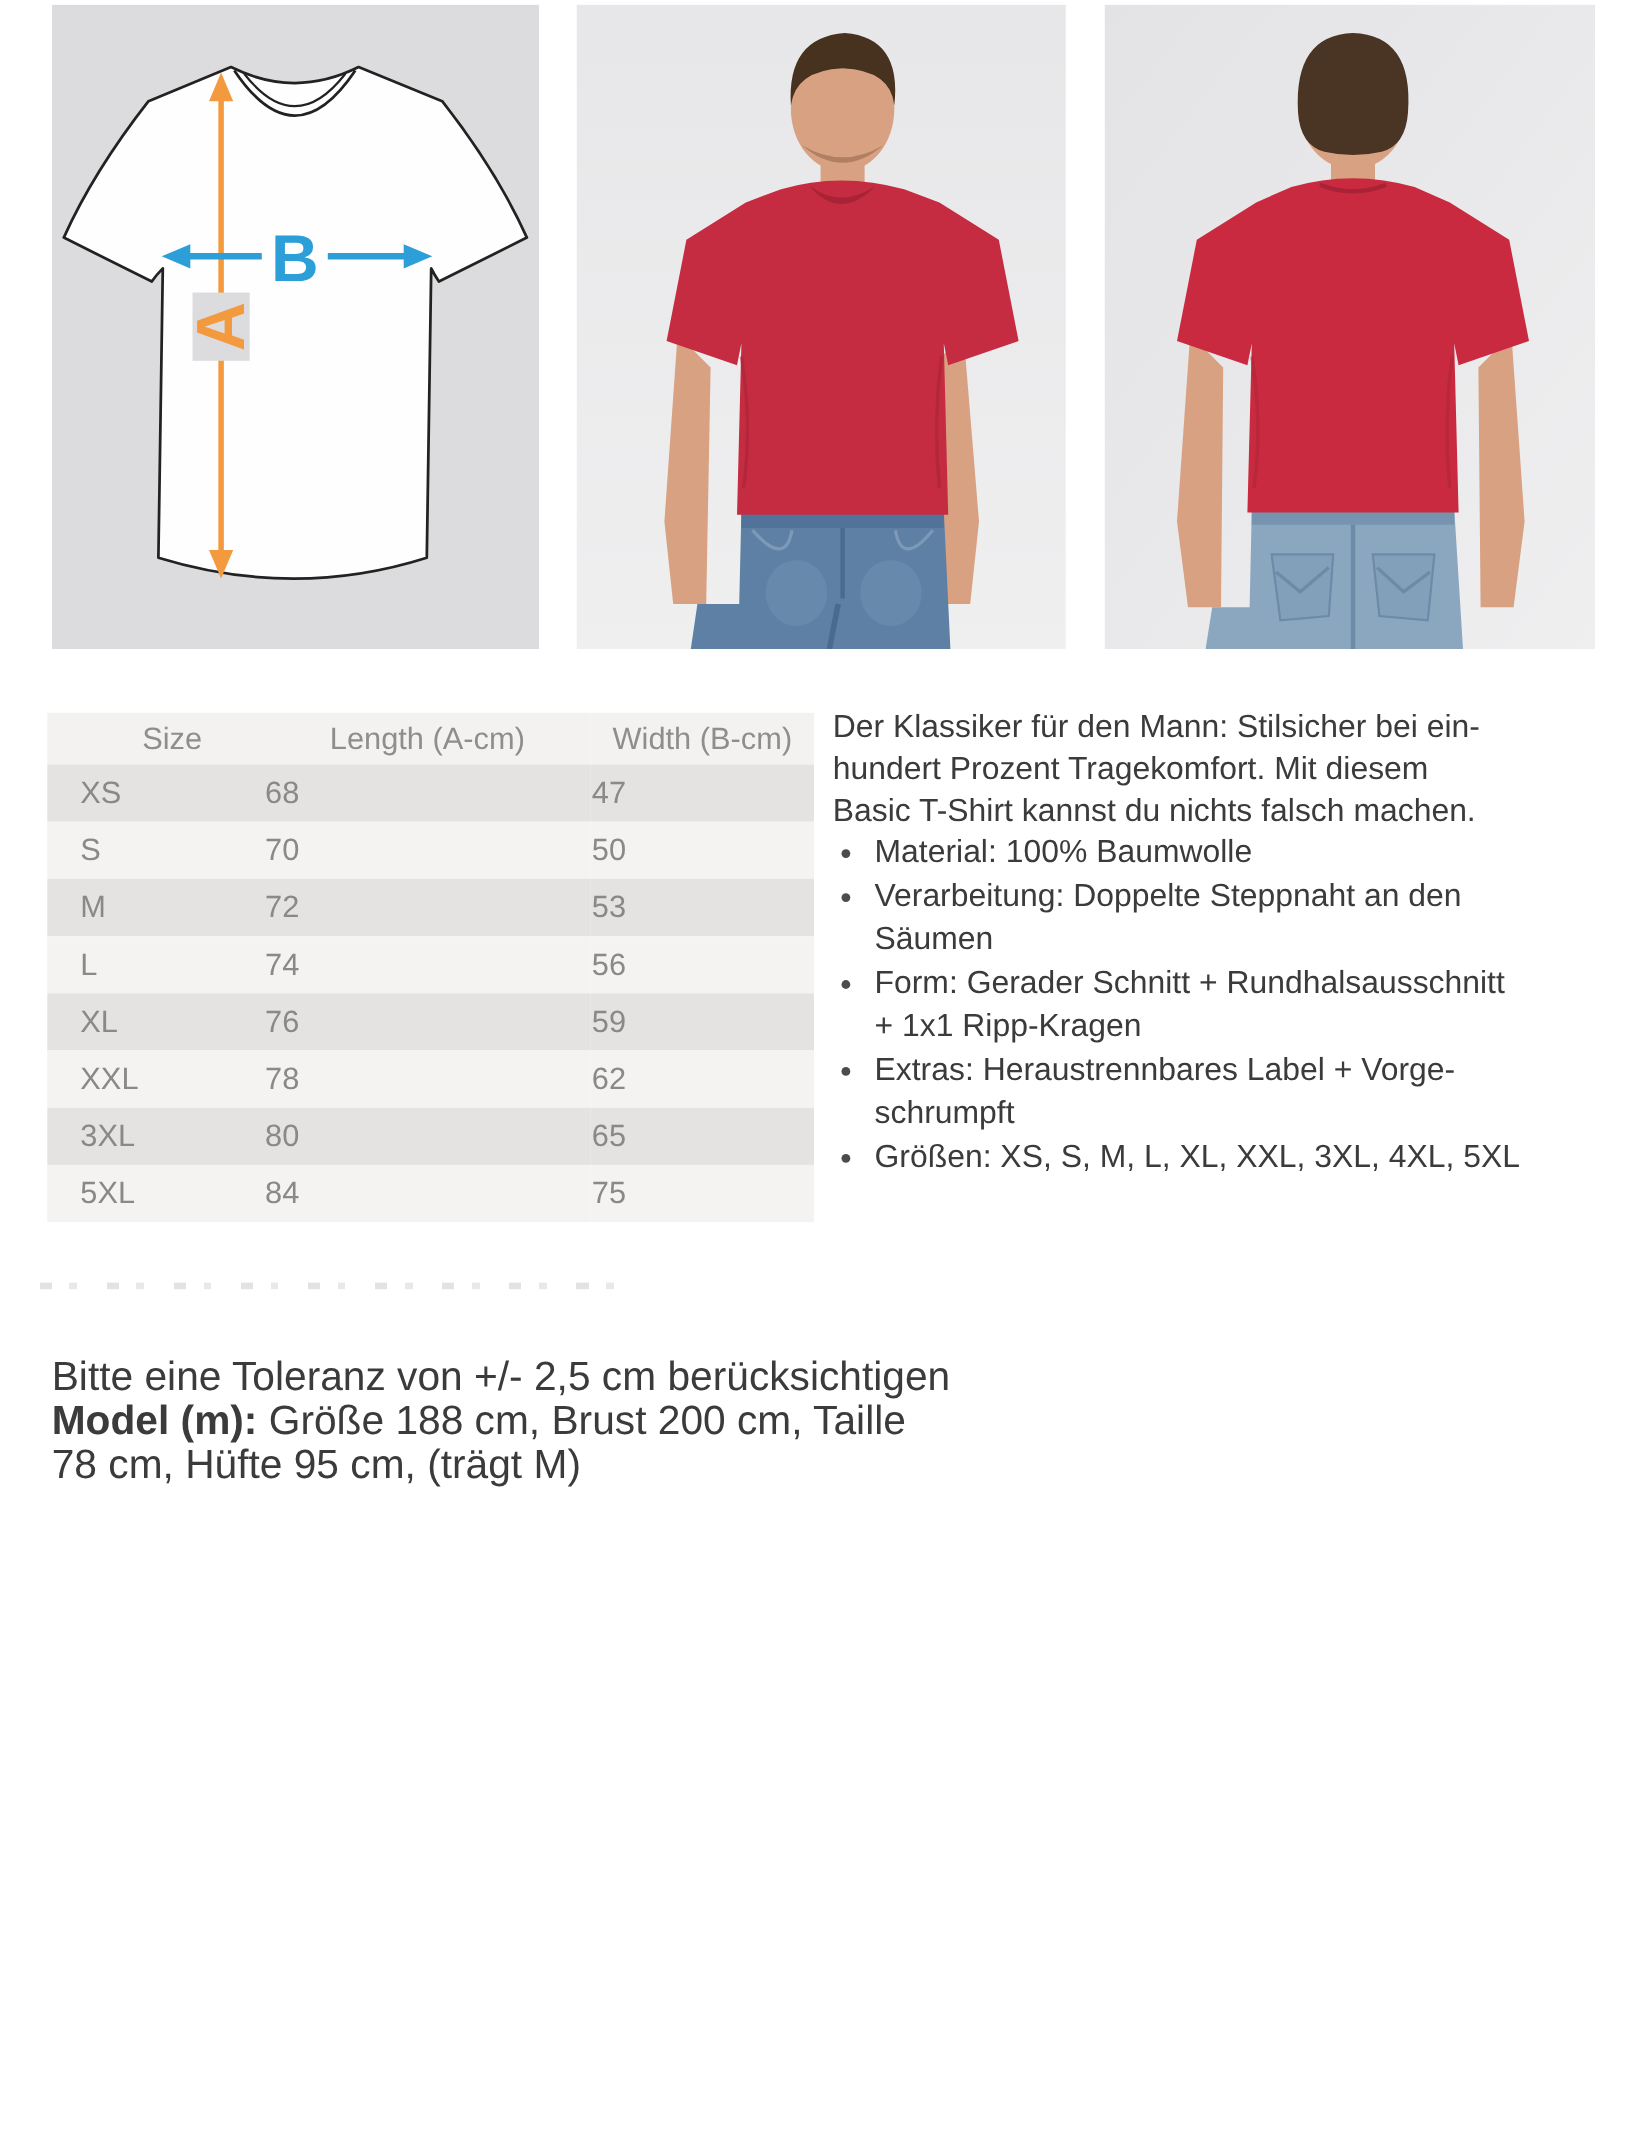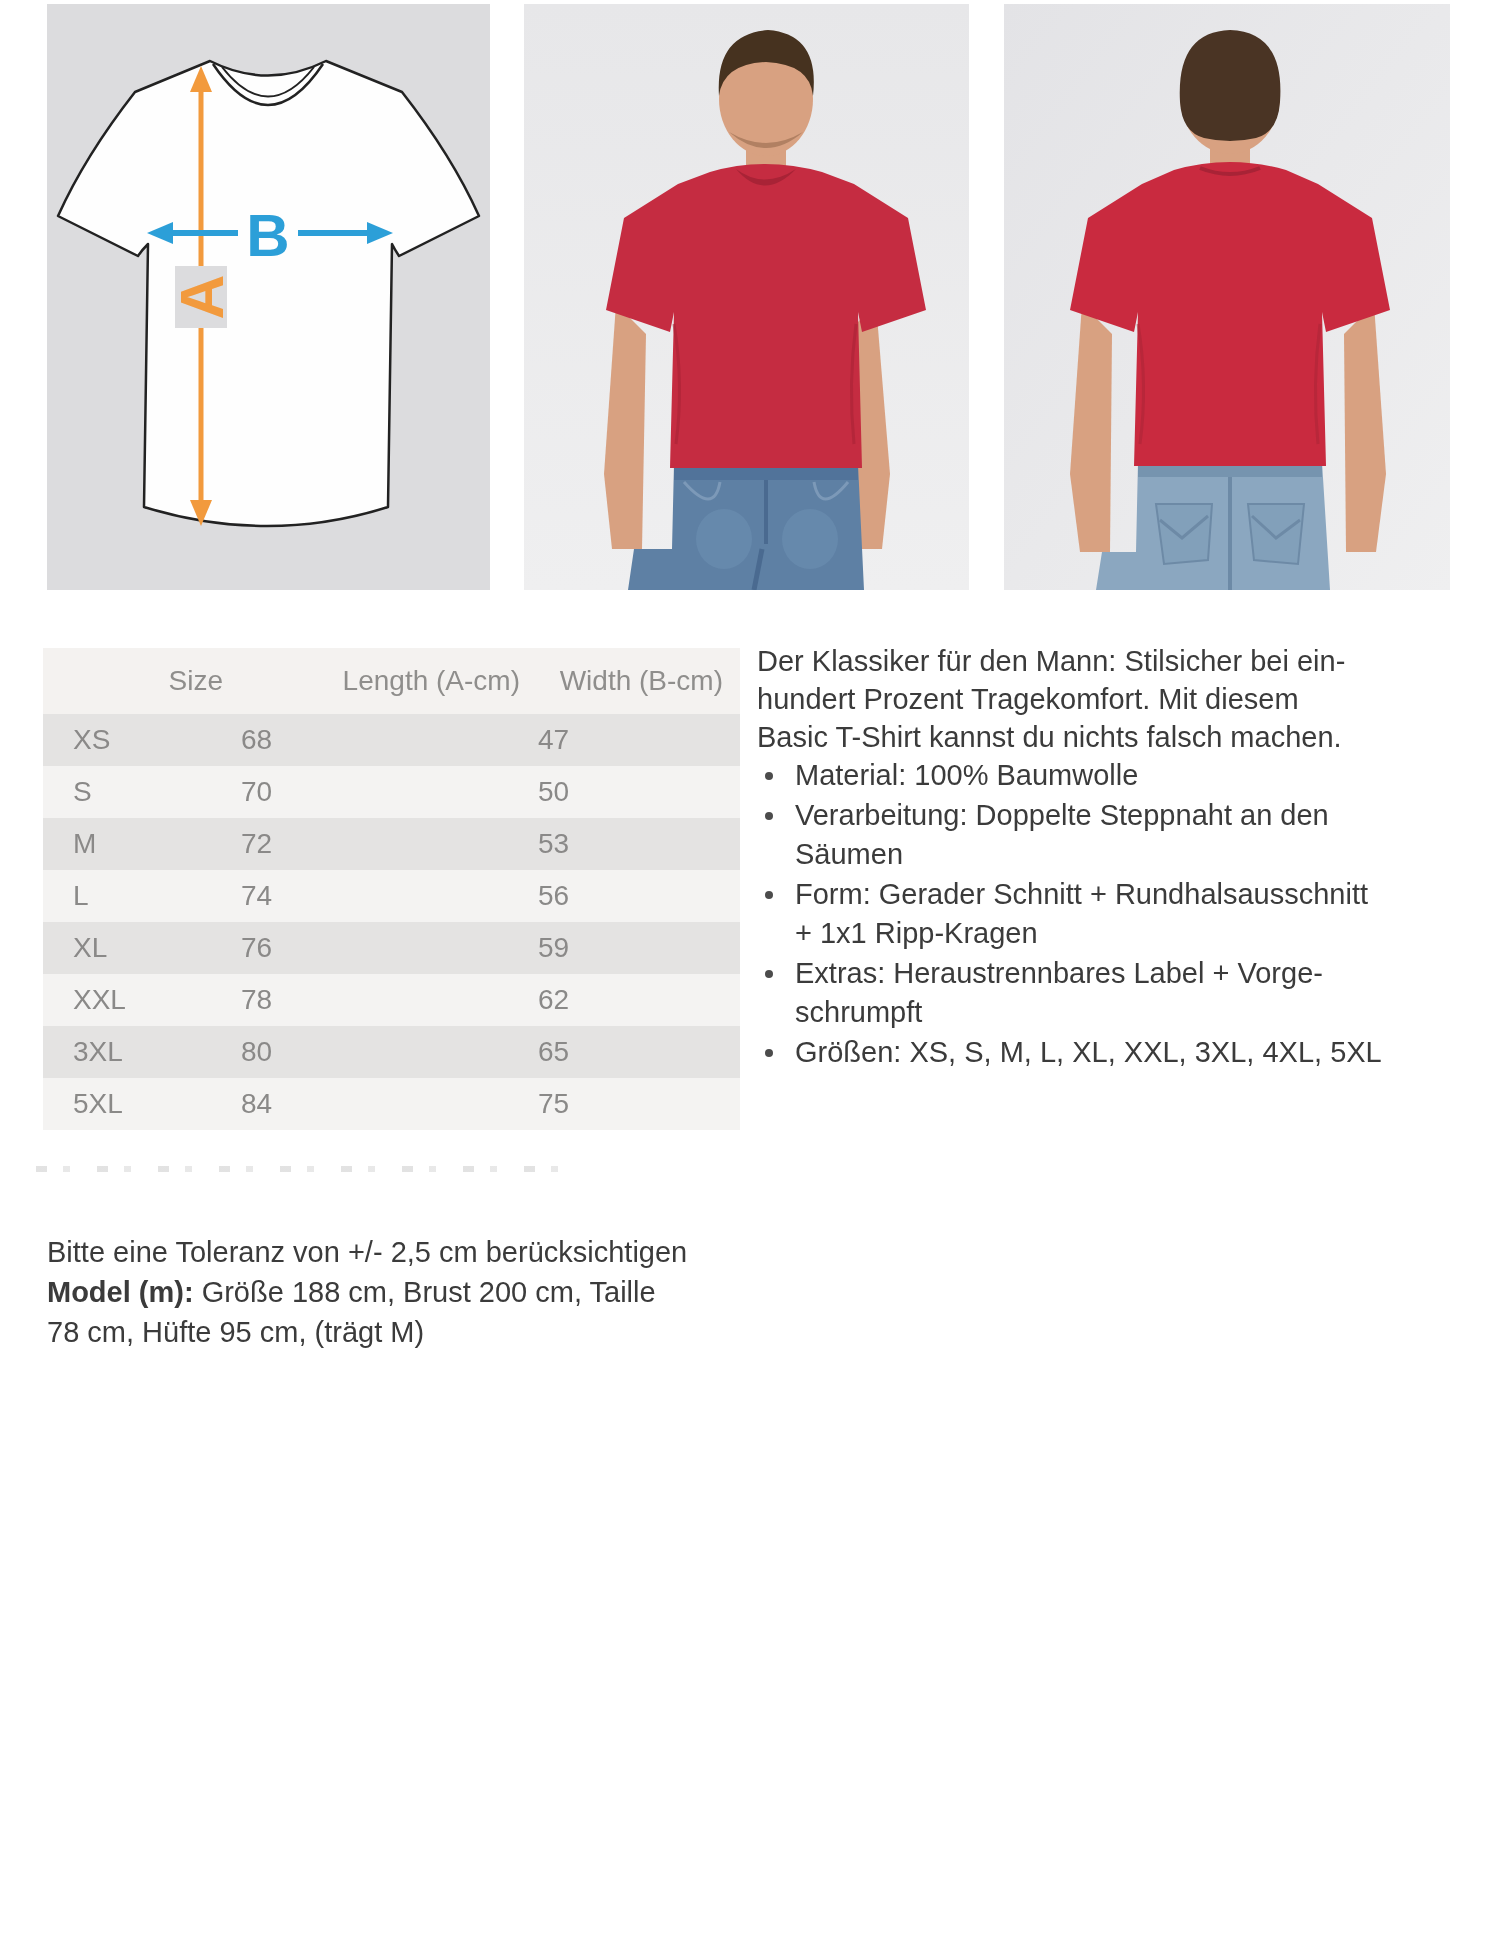--- a/index.html
+++ b/index.html
@@ -15,41 +15,41 @@
   .gallery-img svg { display:block; width:100%; height:100%; }
 
   
   .size-table-wrap { position:absolute; left:43px; top:648px; width:697px; }
   table.size-table { width:697px; border-collapse:collapse; table-layout:fixed; }
   table.size-table col.c1 { width:197px; }
   table.size-table col.c2 { width:297px; }
   table.size-table col.c3 { width:203px; }
   table.size-table th {
     height:47px; background:#f4f2f0; color:#8f8e8c; font-weight:400;
-    font-size:28px; text-align:right; vertical-align:middle; padding:17px;
+    font-size:28px; text-align:center; vertical-align:middle; padding:0;
   }
   table.size-table td {
     height:52px; color:#8a8988; font-size:28px; text-align:left;
     vertical-align:middle; padding:1px;
   }
   table.size-table th:first-child, table.size-table td:first-child { padding-left:30px; }
   table.size-table tbody tr:nth-child(odd)  td { background:#e4e3e2; }
   table.size-table tbody tr:nth-child(even) td { background:#f4f3f2; }
 
   
   .clipped-sliver {
     position:absolute; left:36px; top:1166px; width:524px; height:6px; opacity:.55;
     background:repeating-linear-gradient(90deg,
       #cbcbcb 0 11px, transparent 11px 27px,
       #d6d6d6 27px 34px, transparent 34px 61px);
   }
 
   
   .tolerance-block { position:absolute; left:47px; top:1232px; width:660px;
-    font-size:29px; line-height:40px; color:#3b3b3b; }
+    font-size:37px; line-height:40px; color:#3b3b3b; }
   .tolerance-block .bold { font-weight:700; }
   .nowrap { white-space:nowrap; }
 
   
   .description { position:absolute; left:757px; top:642px; width:700px;
     font-size:29px; line-height:38px; color:#3b3b3b; }
   .spec-list { list-style:none; }
   .spec-item { display:flex; line-height:39.5px; }
   .bullet-dot { flex:0 0 auto; width:8px; height:8px; border-radius:50%;
     background:#4c4c4c; margin:16px 22px 0 8px; }

